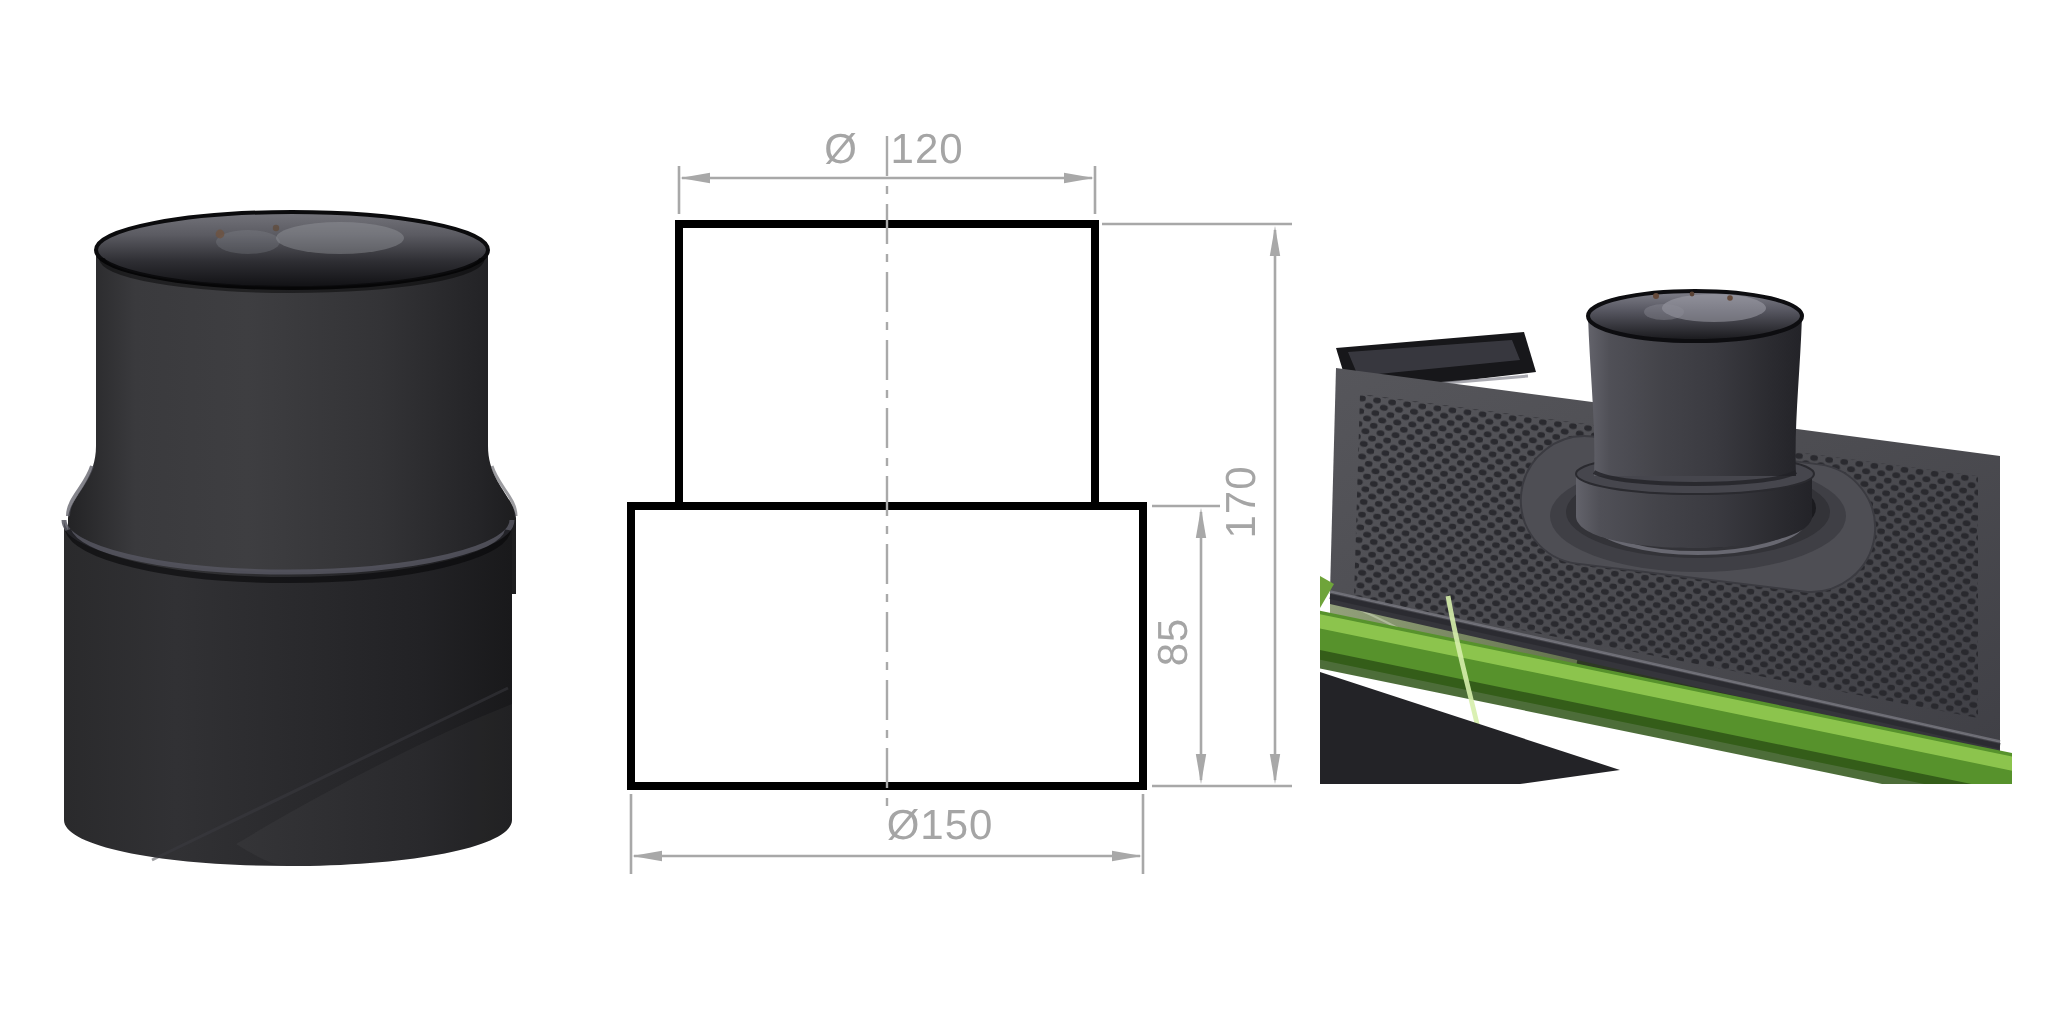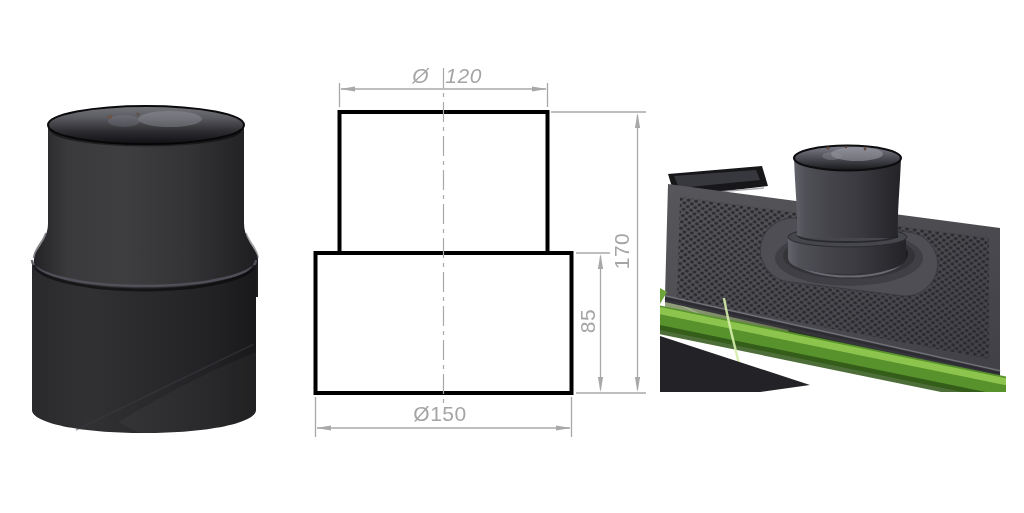--- a/index.html
+++ b/index.html
@@ -13,21 +13,21 @@
     position:absolute;
     color:#a5a5a5;
     font-size:21px;
     letter-spacing:0.5px;
     white-space:pre;
     transform:translate(-50%,-50%);
     line-height:1;
     user-select:none;
   }
   .dim-label.vert{ transform:translate(-50%,-50%) rotate(-90deg); }
-  .dim-label.diam-top{ word-spacing:10px;font-style:italic; }
+  .dim-label.diam-top{ word-spacing:10px; }
 </style>
 </head>
 <body>
 
 <svg class="panel" style="left:18px;top:92px" width="248" height="348" viewBox="0 0 248 348">
   <defs>
     <linearGradient id="lgTopBody" x1="0" y1="0" x2="1" y2="0">
       <stop offset="0" stop-color="#232325"></stop>
         <stop offset="0.15" stop-color="#3a3a3d"></stop>
       <stop offset="0.4" stop-color="#3e3e41"></stop>
@@ -106,21 +106,21 @@
     <line x1="571.5" y1="397" x2="571.5" y2="437"></line>
     <line x1="317" y1="428" x2="570" y2="428"></line>
     <polygon points="316,428 331,425.4 331,430.6" stroke="none"></polygon>
     <polygon points="571,428 556,425.4 556,430.6" stroke="none"></polygon>
   </g>
 </svg>
 
 <span class="dim-label diam-top" style="left:447px;top:75px">Ø 120</span>
 <span class="dim-label vert" style="left:621px;top:251px">170</span>
 <span class="dim-label vert" style="left:587px;top:321px">85</span>
-<span class="dim-label" style="left:440px;top:413px">Ø150</span>
+<span class="dim-label" style="left:470px;top:413px">Ø150</span>
 
 <svg class="panel" style="left:660px;top:140px" width="346" height="252" viewBox="0 0 346 252">
   <defs>
     <linearGradient id="lgPlate" x1="0" y1="0" x2="1" y2="1">
       <stop offset="0" stop-color="#56565b"></stop>
         <stop offset="0.5" stop-color="#4c4c51"></stop>
       <stop offset="1" stop-color="#404046"></stop>
     </linearGradient>
     <linearGradient id="lgPipeBody" x1="0" y1="0" x2="1" y2="0">
       <stop offset="0" stop-color="#63636b"></stop>

